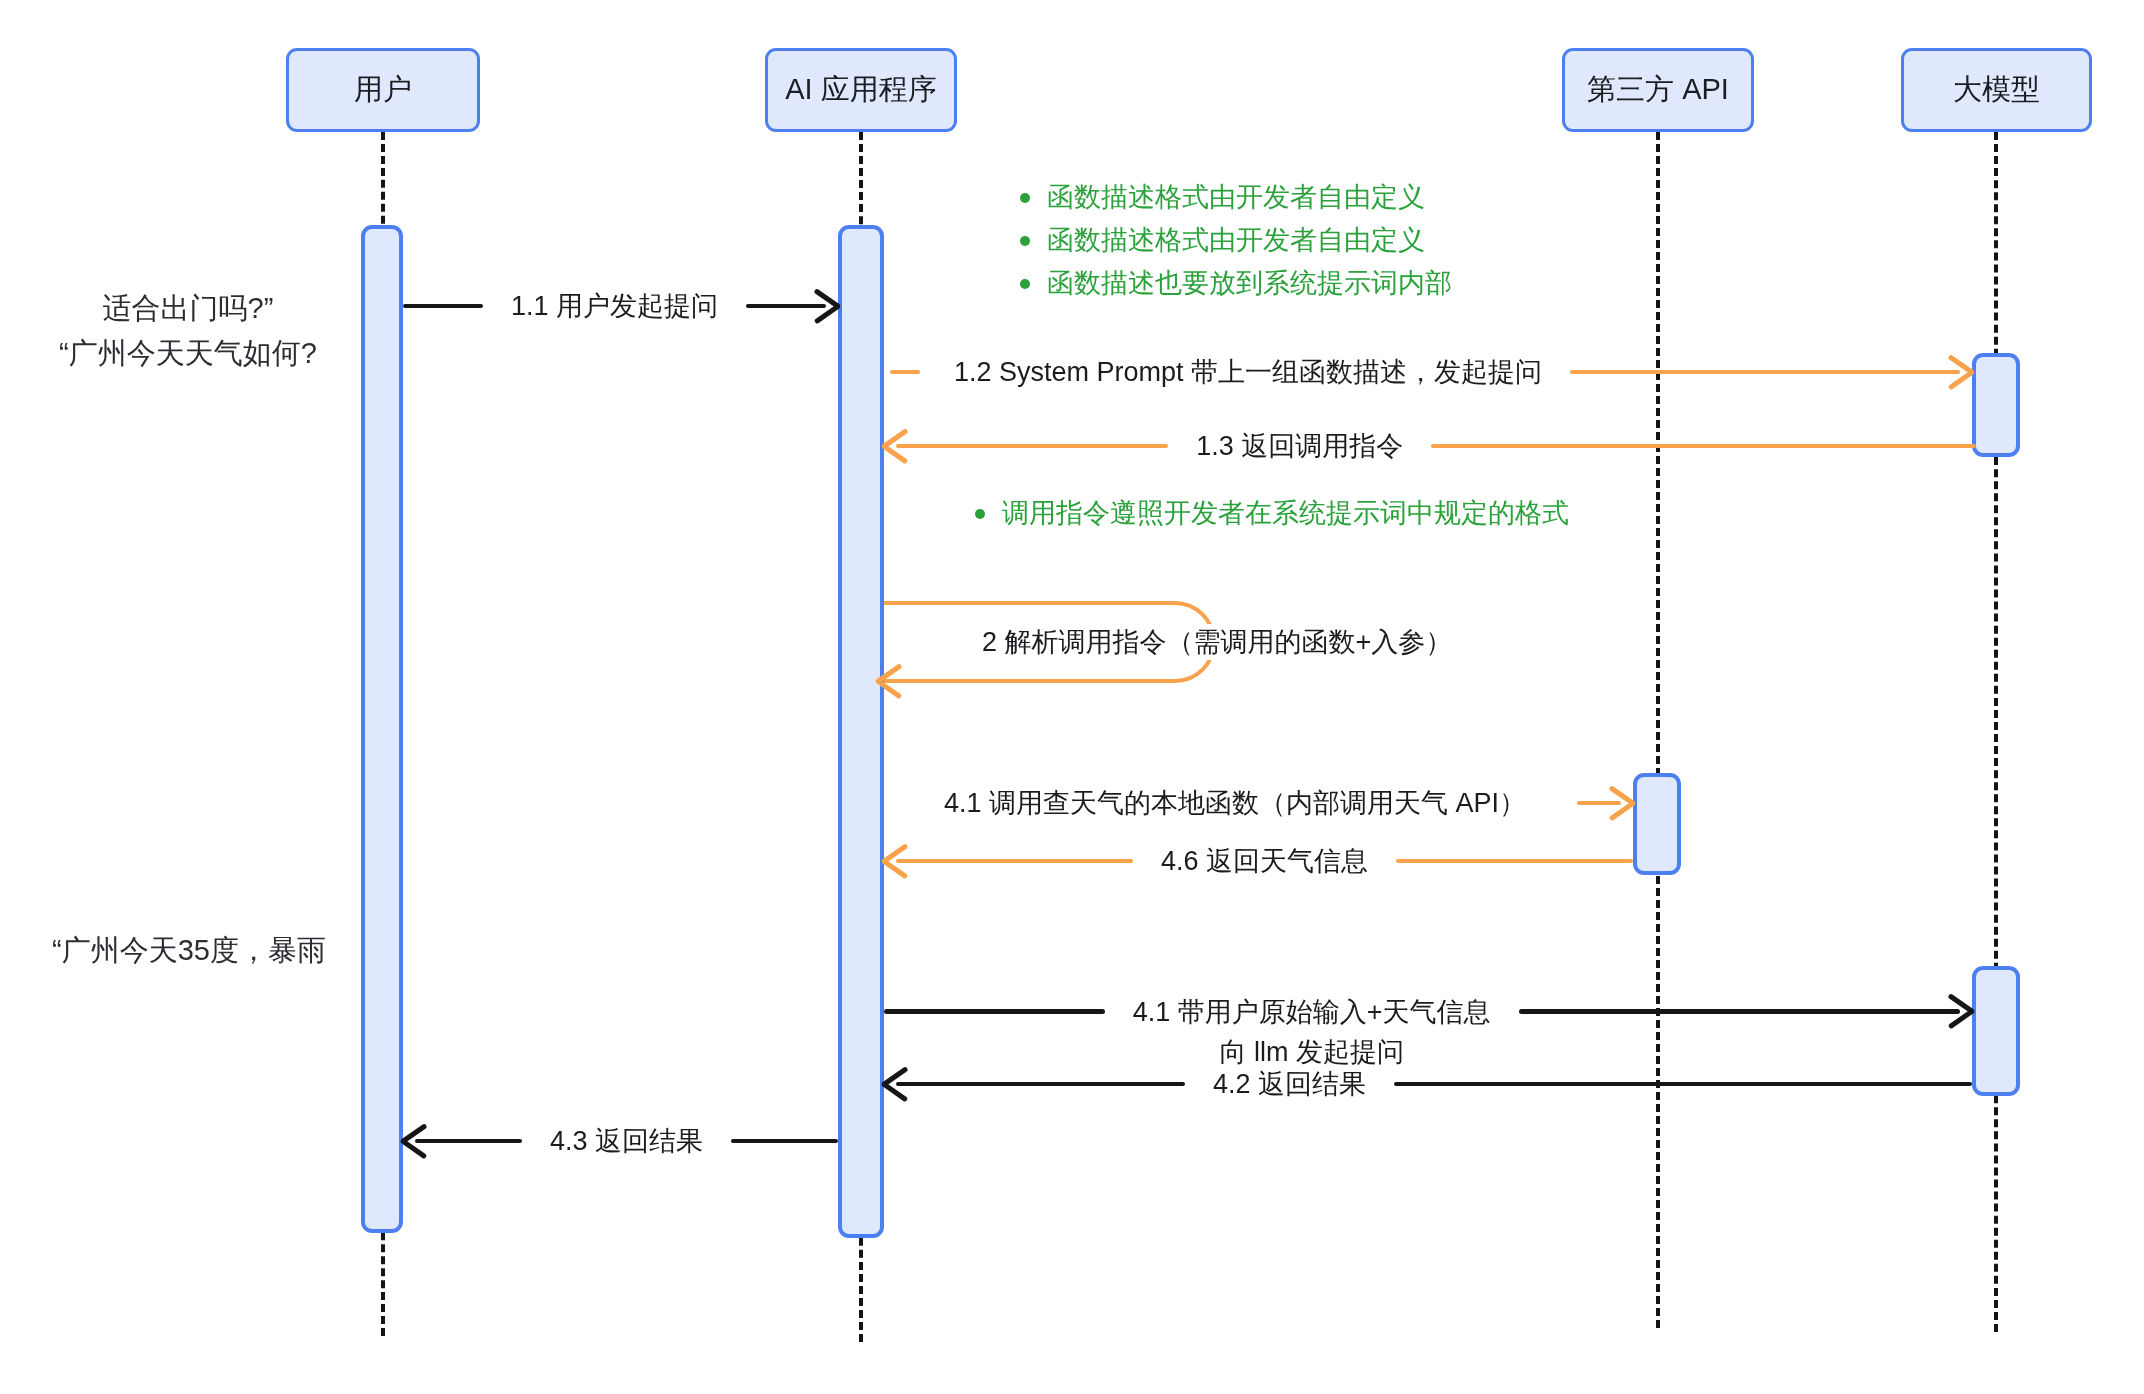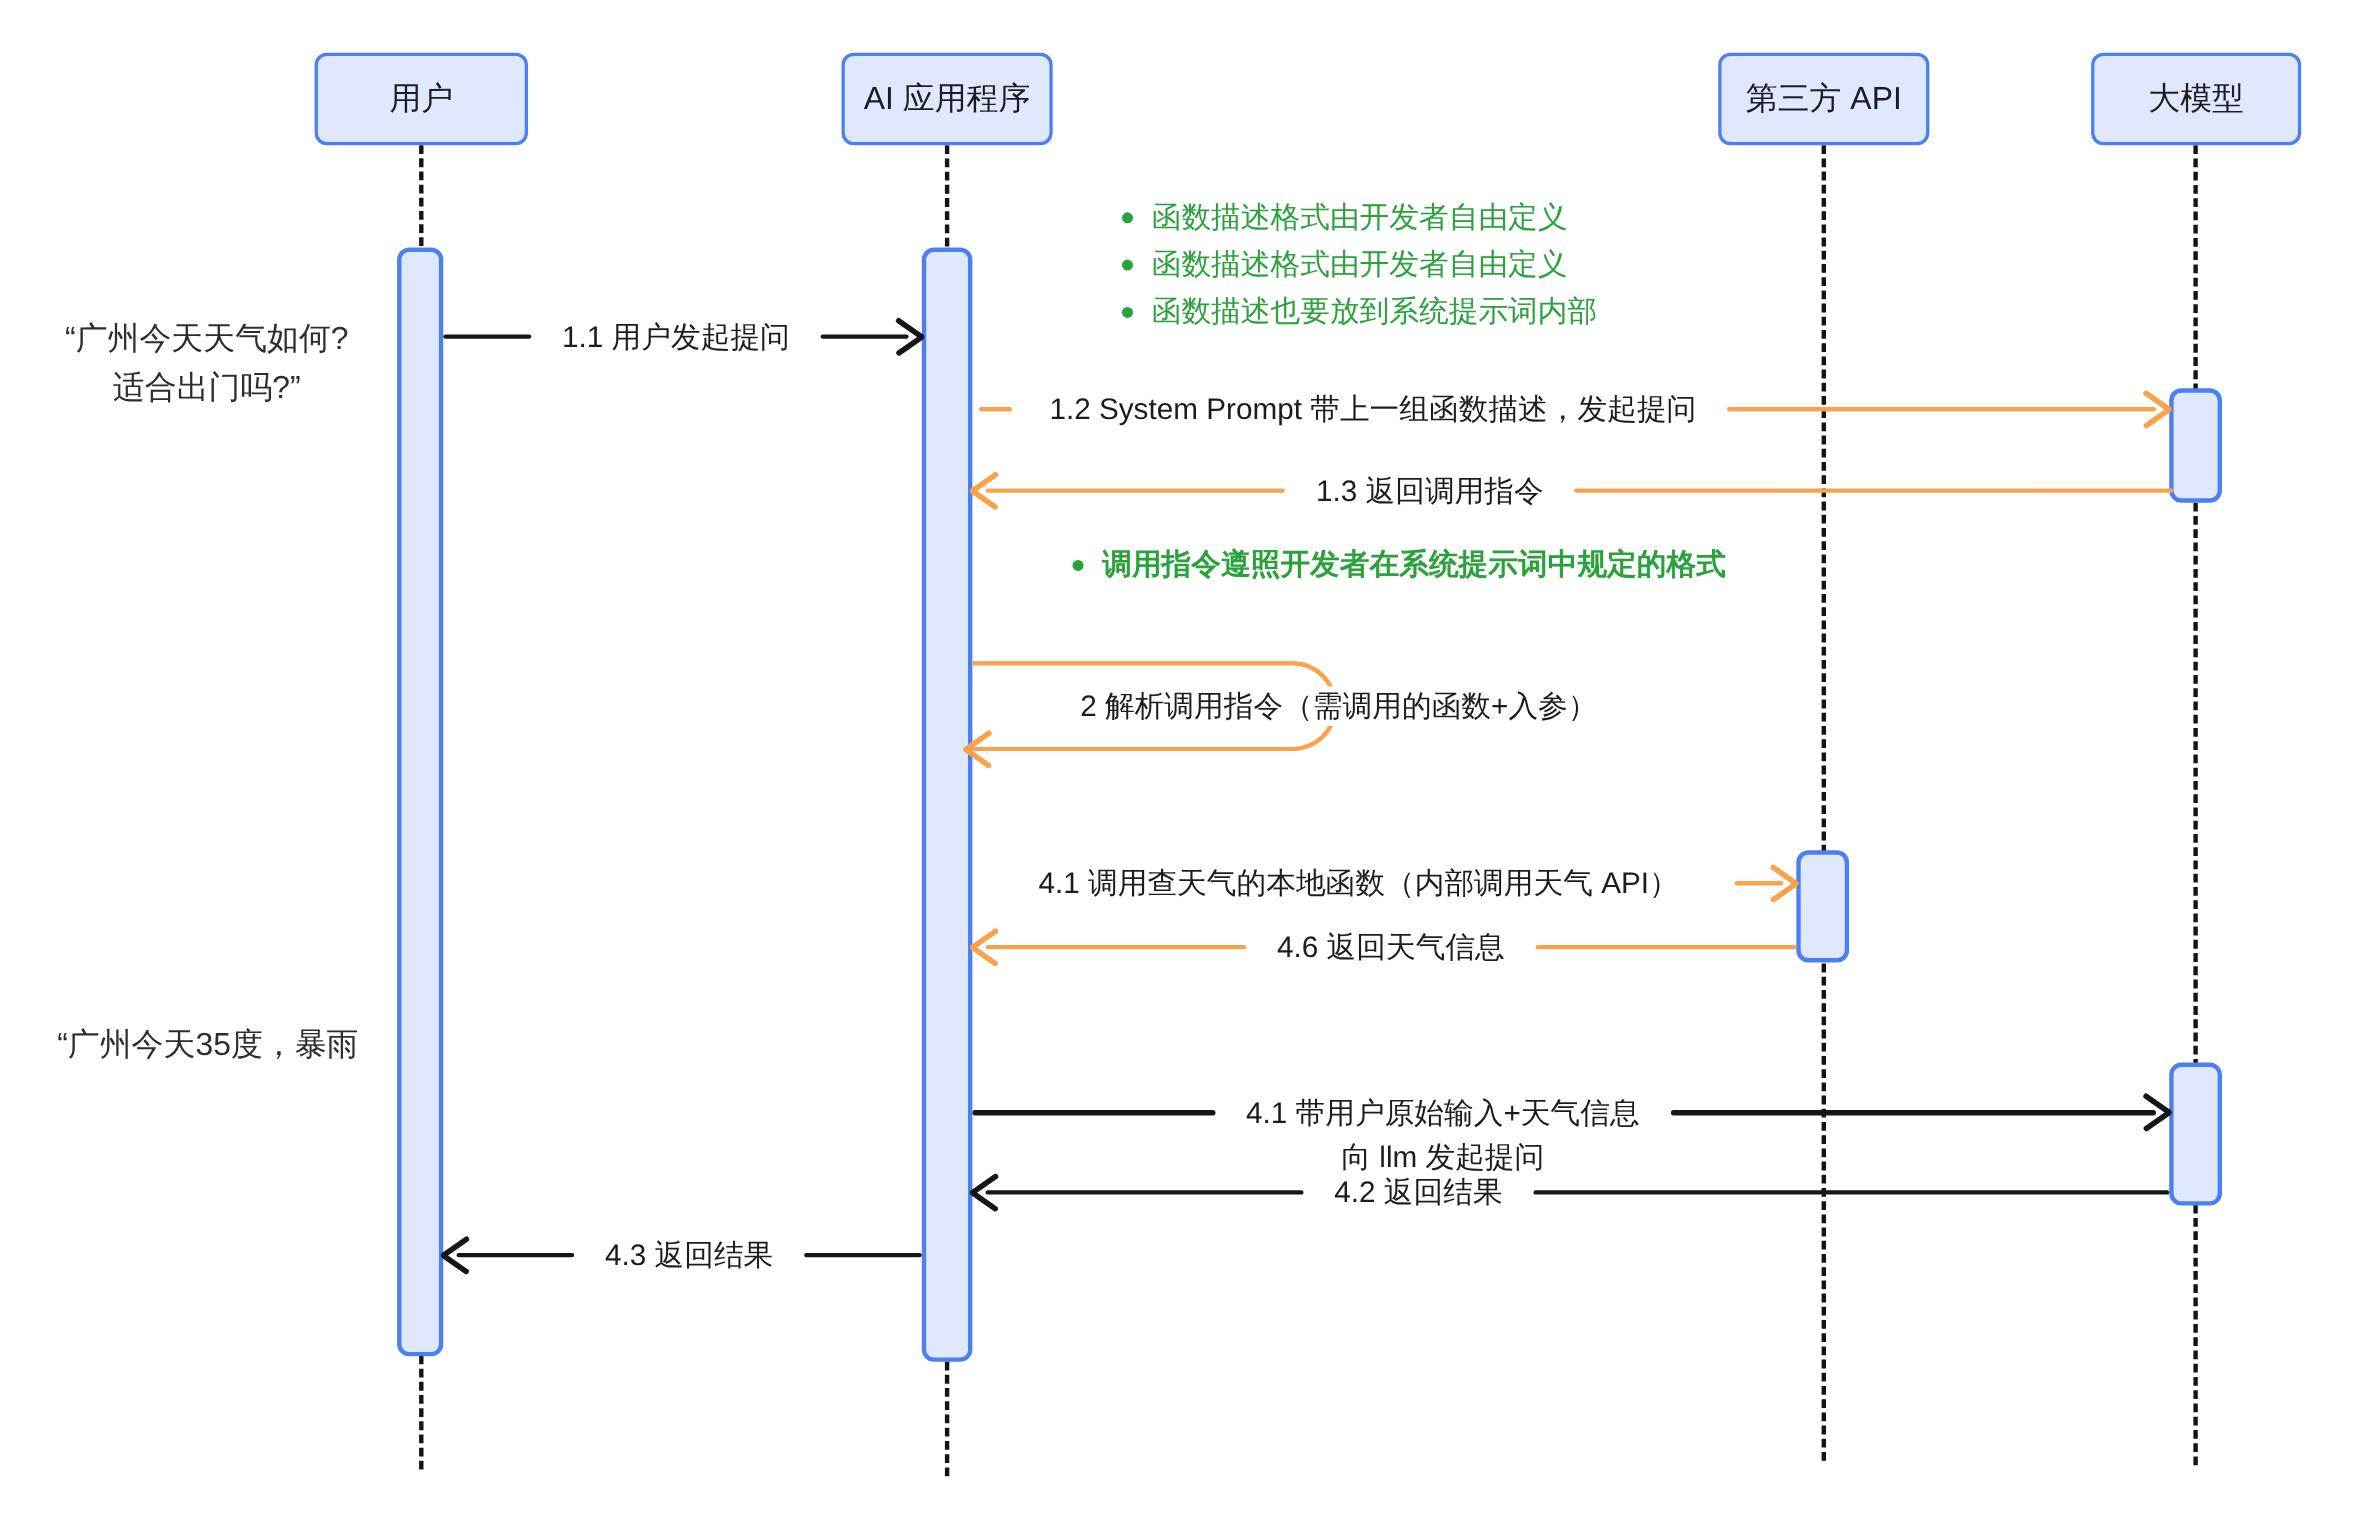--- a/index.html
+++ b/index.html
@@ -90,43 +90,43 @@
     <span>大模型</span>
   </div>
 
   <div class="act" style="left:361px;top:225px;width:42px;height:1008px;"></div>
   <div class="act" style="left:838px;top:225px;width:46px;height:1013px;"></div>
   <div class="act" style="left:1633px;top:773px;width:48px;height:102px;"></div>
   <div class="act" style="left:1972px;top:353px;width:48px;height:104px;"></div>
   <div class="act" style="left:1972px;top:966px;width:48px;height:130px;"></div>
 
   <div class="ann center" style="left:38px;top:286px;width:300px;">
+    <div>适合出门吗?”</div>
     <div>“广州今天天气如何?</div>
-    <div>适合出门吗?”</div>
   </div>
   <div class="ann" style="left:52px;top:928px;width:320px;">
     <div>“广州今天35度，暴雨</div>
   </div>
 
   <div class="notes" style="left:1020px;top:180px;">
     <div class="note">
       <span class="dot"></span>
       <span>函数描述格式由开发者自由定义</span>
     </div>
     <div class="note">
       <span class="dot"></span>
       <span>函数描述格式由开发者自由定义</span>
     </div>
     <div class="note">
       <span class="dot"></span>
       <span>函数描述也要放到系统提示词内部</span>
     </div>
   </div>
 
-  <div class="notes" style="left:975px;top:496px;font-weight:bold;">
+  <div class="notes" style="left:975px;top:496px;">
     <div class="note">
       <span class="dot"></span>
       <span>调用指令遵照开发者在系统提示词中规定的格式</span>
     </div>
   </div>
 
   <div class="msg black" style="left:403px;top:287px;width:435px;">
     <span class="ln f1"></span>
     <span class="lbl">1.1 用户发起提问</span>
     <span class="ln f1"></span>

